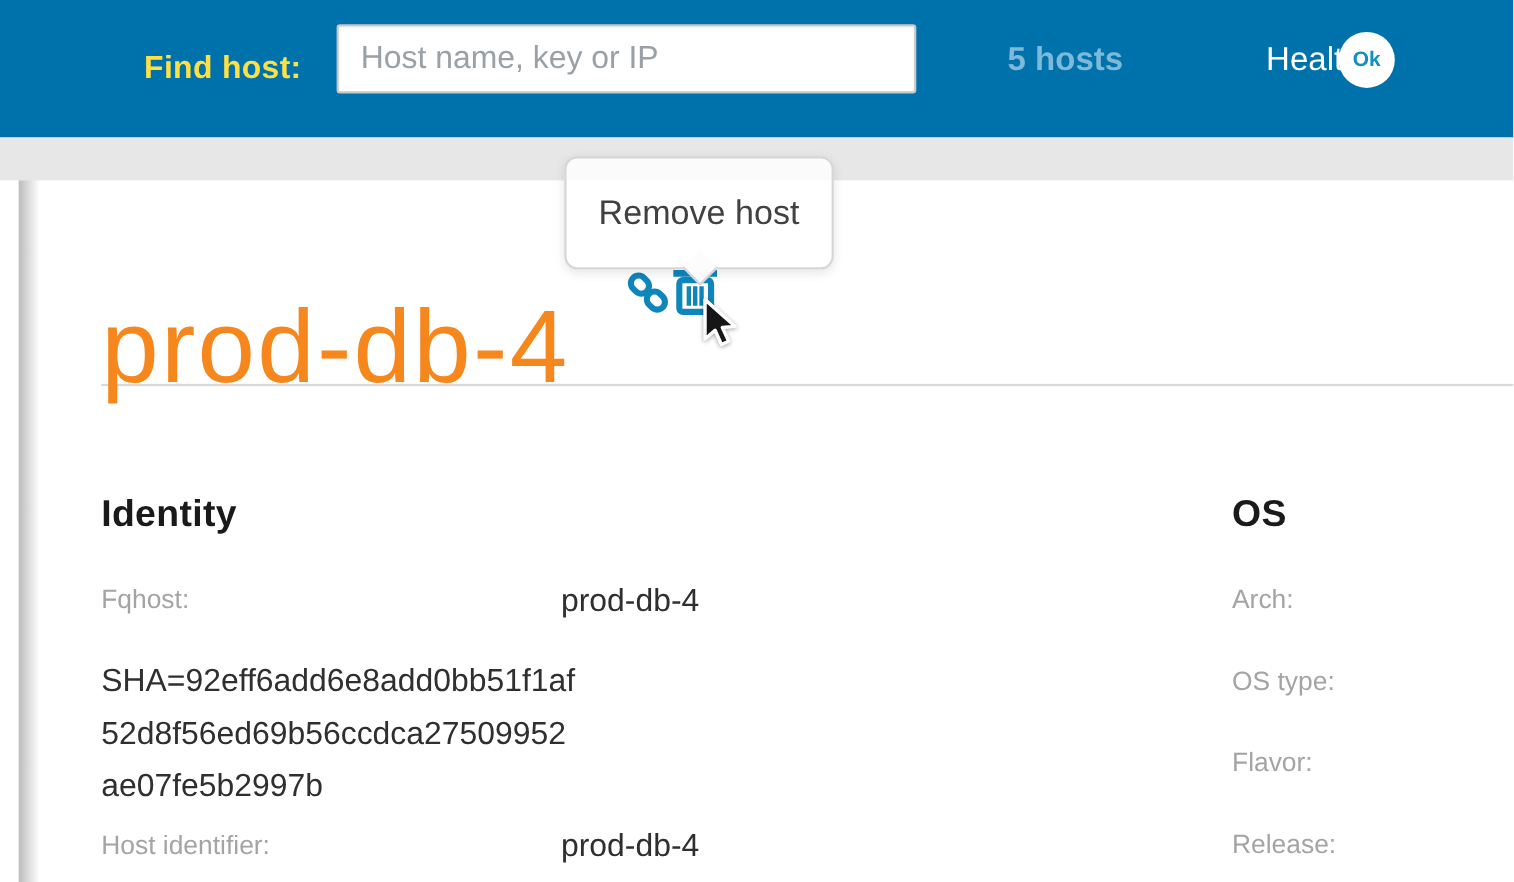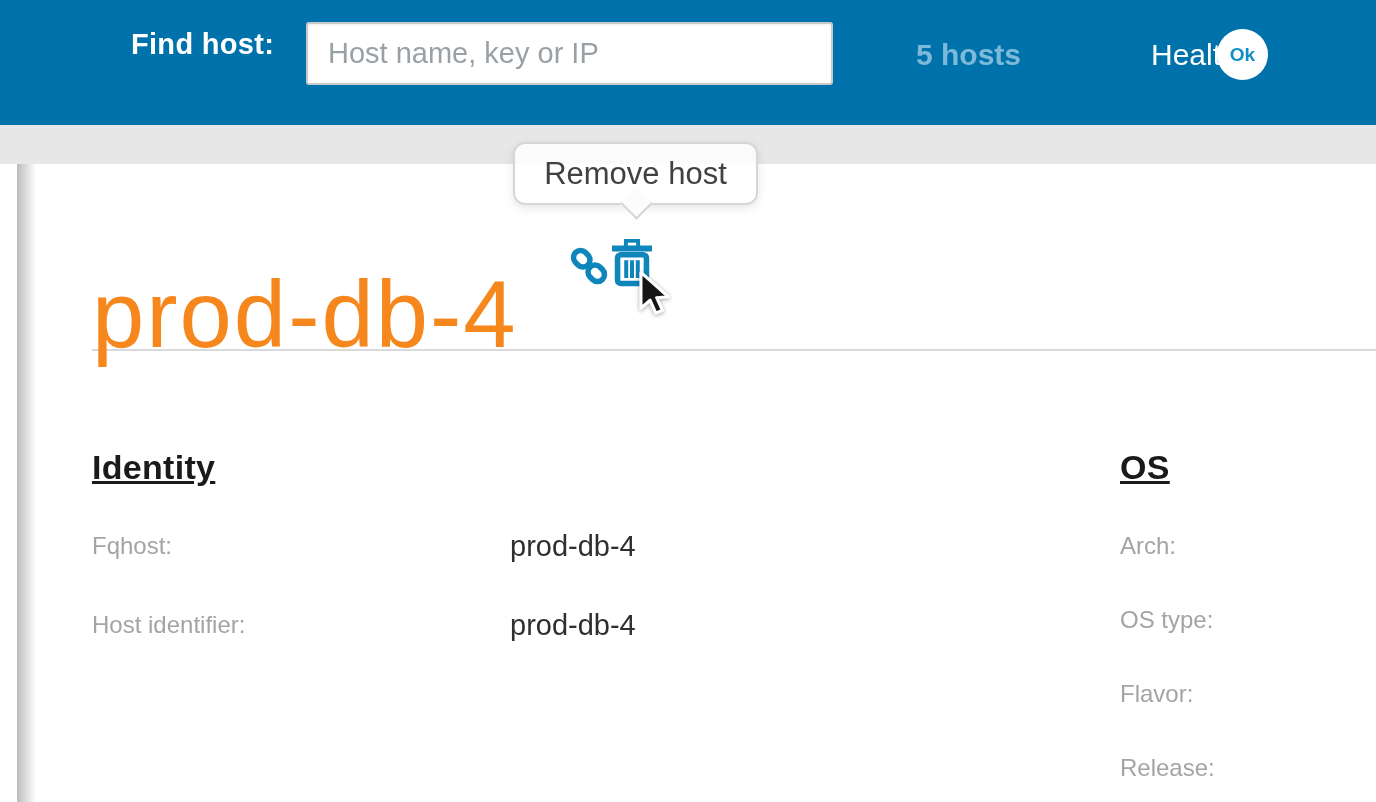--- a/index.html
+++ b/index.html
@@ -19,22 +19,22 @@
   .screen{
     position:relative;width:1376px;height:802px;overflow:hidden;
     background:#ffffff;font-family:"Liberation Sans", sans-serif;
   }
   
   .header{
     position:absolute;top:0;left:0;width:1376px;height:125px;
     background:var(--header-blue);
   }
   .find-label{
-    position:absolute;left:131px;top:28px;
-    color:#ffffff;font-size:29px;font-weight:700;letter-spacing:.3px;
+    position:absolute;left:131px;top:46px;
+    color:#fde047;font-size:29px;font-weight:700;letter-spacing:.3px;
   }
   .search-input{
     position:absolute;left:306px;top:22px;width:527px;height:63px;
     box-sizing:border-box;border:2px solid #c9c9c9;border-radius:3px;
     background:#ffffff;font-family:"Liberation Sans", sans-serif;
     font-size:29px;color:#333;padding:15px 20px;outline:none;
     box-shadow:inset 0 1px 3px rgba(0,0,0,.08);
   }
   .search-input::placeholder{color:#9aa1a6;}
   .hosts-link{
@@ -57,21 +57,21 @@
     position:absolute;top:125px;left:0;width:1376px;height:39px;
     background:var(--strip-gray);
   }
   
   .panel-shadow{
     position:absolute;top:164px;left:17px;width:19px;height:638px;
     background:linear-gradient(to right, rgba(95,95,95,.42), rgba(255,255,255,0));
   }
   
   .tooltip{
-    position:absolute;left:513px;top:142px;width:245px;height:63px;
+    position:absolute;left:513px;top:142px;width:245px;height:103px;
     box-sizing:border-box;background:rgba(255,255,255,.82);
     border:2px solid var(--tooltip-border);border-radius:12px;
     display:flex;align-items:center;justify-content:center;
     font-size:31px;color:var(--tooltip-text);z-index:6;
     box-shadow:0 3px 10px rgba(0,0,0,.10);
   }
   .tooltip-notch{
     position:absolute;left:110px;bottom:-12px;width:21px;height:21px;
     background:#fcfcfc;border-right:2px solid var(--tooltip-border);
     border-bottom:2px solid var(--tooltip-border);transform:rotate(45deg);
@@ -93,21 +93,21 @@
     filter:drop-shadow(0 1px 2px rgba(0,0,0,.35));
   }
   
   .divider{
     position:absolute;top:349px;left:92px;width:1284px;height:2px;
     background:var(--divider-gray);
   }
   
   .section-heading{
     position:absolute;top:448px;margin:0;
-    font-size:34px;font-weight:700;color:#1a1a1a;letter-spacing:.3px;text-decoration:underline;
+    font-size:34px;font-weight:700;color:#1a1a1a;letter-spacing:.3px;
   }
   .identity-heading{left:92px;}
   .os-heading{left:1120px;}
   .rows{position:absolute;top:522px;}
   .identity-rows{left:92px;width:960px;}
   .os-rows{left:1120px;width:256px;}
   .row{display:flex;margin-bottom:25px;}
   .identity-rows .row:nth-child(2){margin-bottom:6px;}
   .os-rows .row{margin-bottom:26px;}
   .field-label{
@@ -171,20 +171,23 @@
 
   <div class="divider"></div>
 
   <h2 class="section-heading identity-heading">Identity</h2>
   <div class="rows identity-rows">
     <div class="row">
       <span class="field-label">Fqhost:</span>
       <span class="field-value">prod-db-4</span>
     </div>
     <div class="row">
+      <span class="field-value">SHA=92eff6add6e8add0bb51f1af
+52d8f56ed69b56ccdca27509952
+ae07fe5b2997b</span>
     </div>
     <div class="row">
       <span class="field-label">Host identifier:</span>
       <span class="field-value">prod-db-4</span>
     </div>
   </div>
 
   <h2 class="section-heading os-heading">OS</h2>
   <div class="rows os-rows">
     <div class="row">

